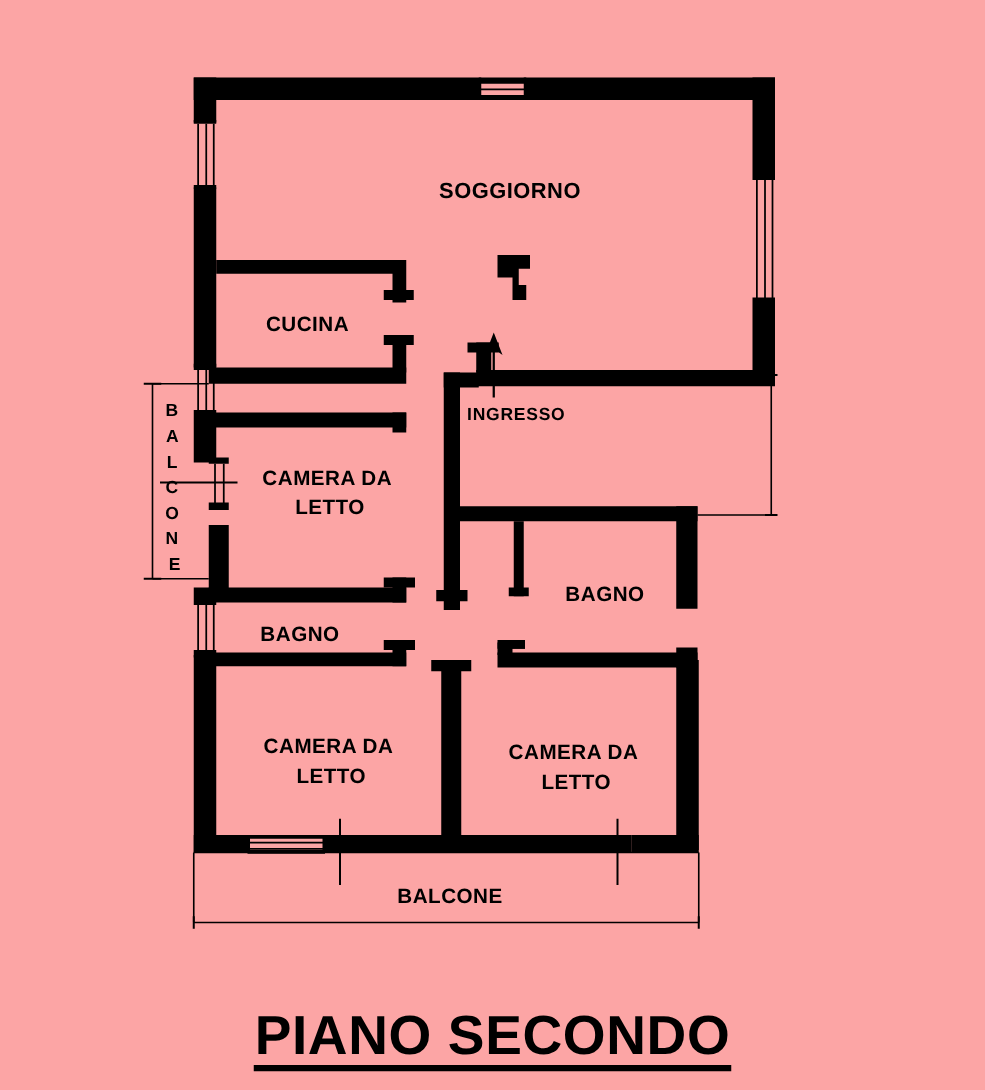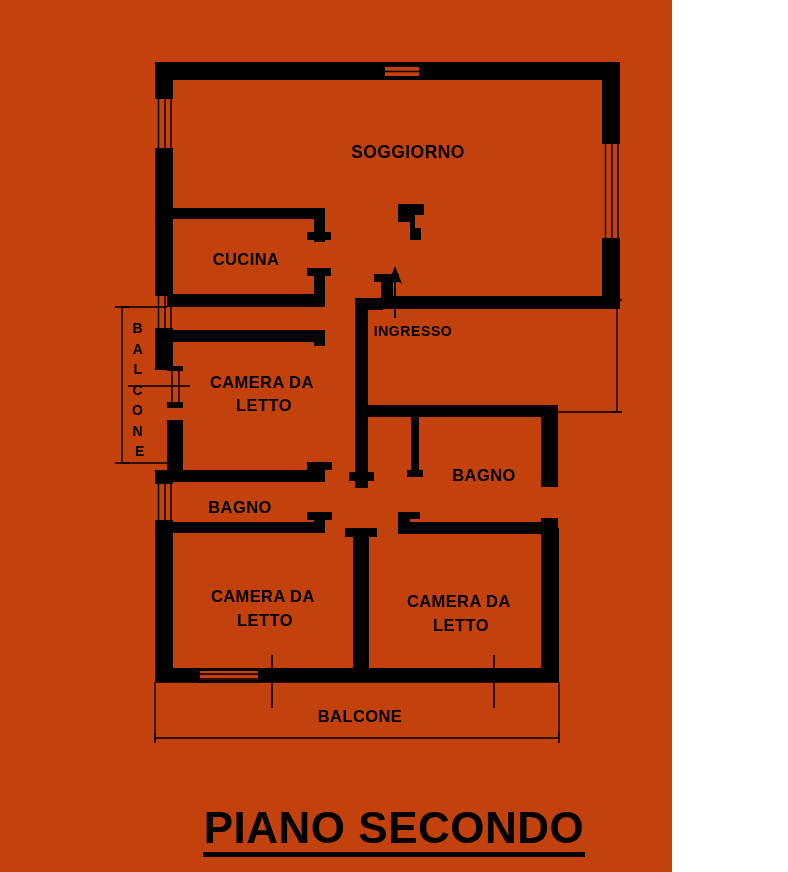--- a/index.html
+++ b/index.html
@@ -10,23 +10,23 @@
   }
   body {
     width: 788px;
     height: 872px;
     font-family: "Liberation Sans", sans-serif;
     overflow: hidden;
     position: relative;
   }
   #floorplan-root {
     position: relative;
-    width: 672px;
+    width: 788px;
     height: 872px;
-    background: #c2410c;
+    background: #fca5a5;
   }
   svg#plan-svg {
     display: block;
     width: 788px;
     height: 872px;
   }
   .wall { fill: #000000; }
   .win-line { stroke: #000000; stroke-width: 1.4; fill: none; }
   .dim-line { stroke: #000000; stroke-width: 1.3; fill: none; }
   .dim-tick { stroke: #000000; stroke-width: 1.6; fill: none; }

